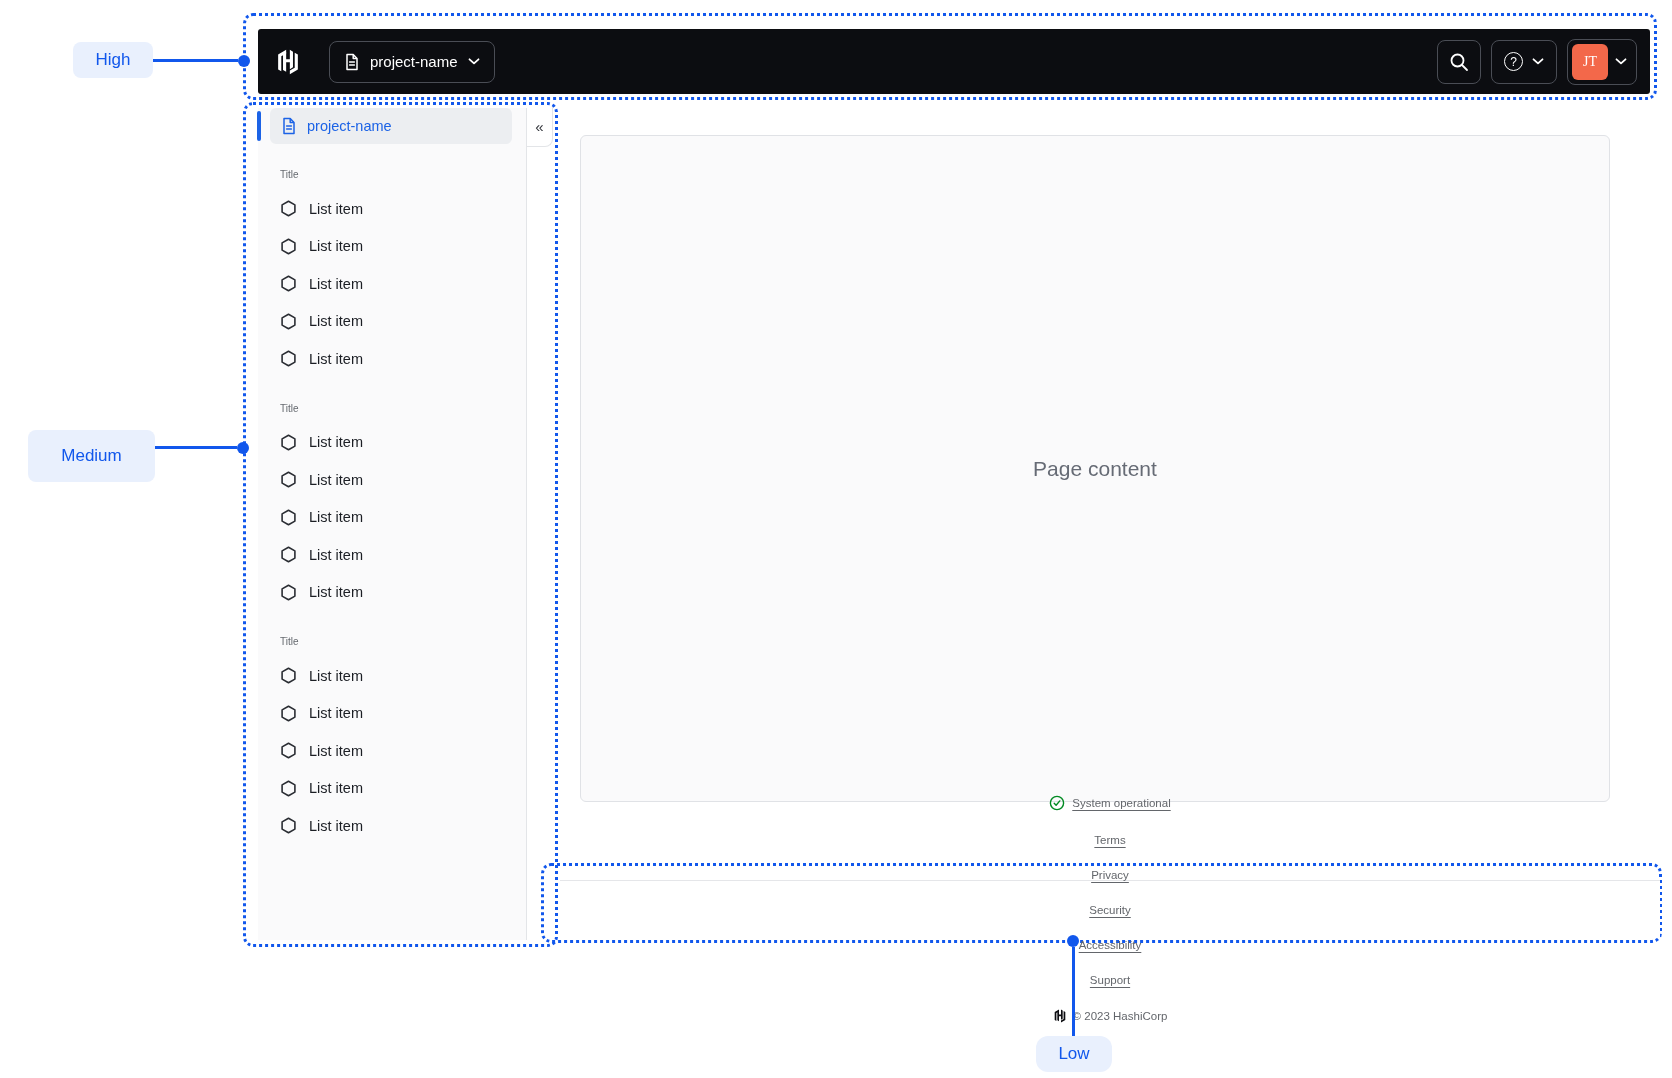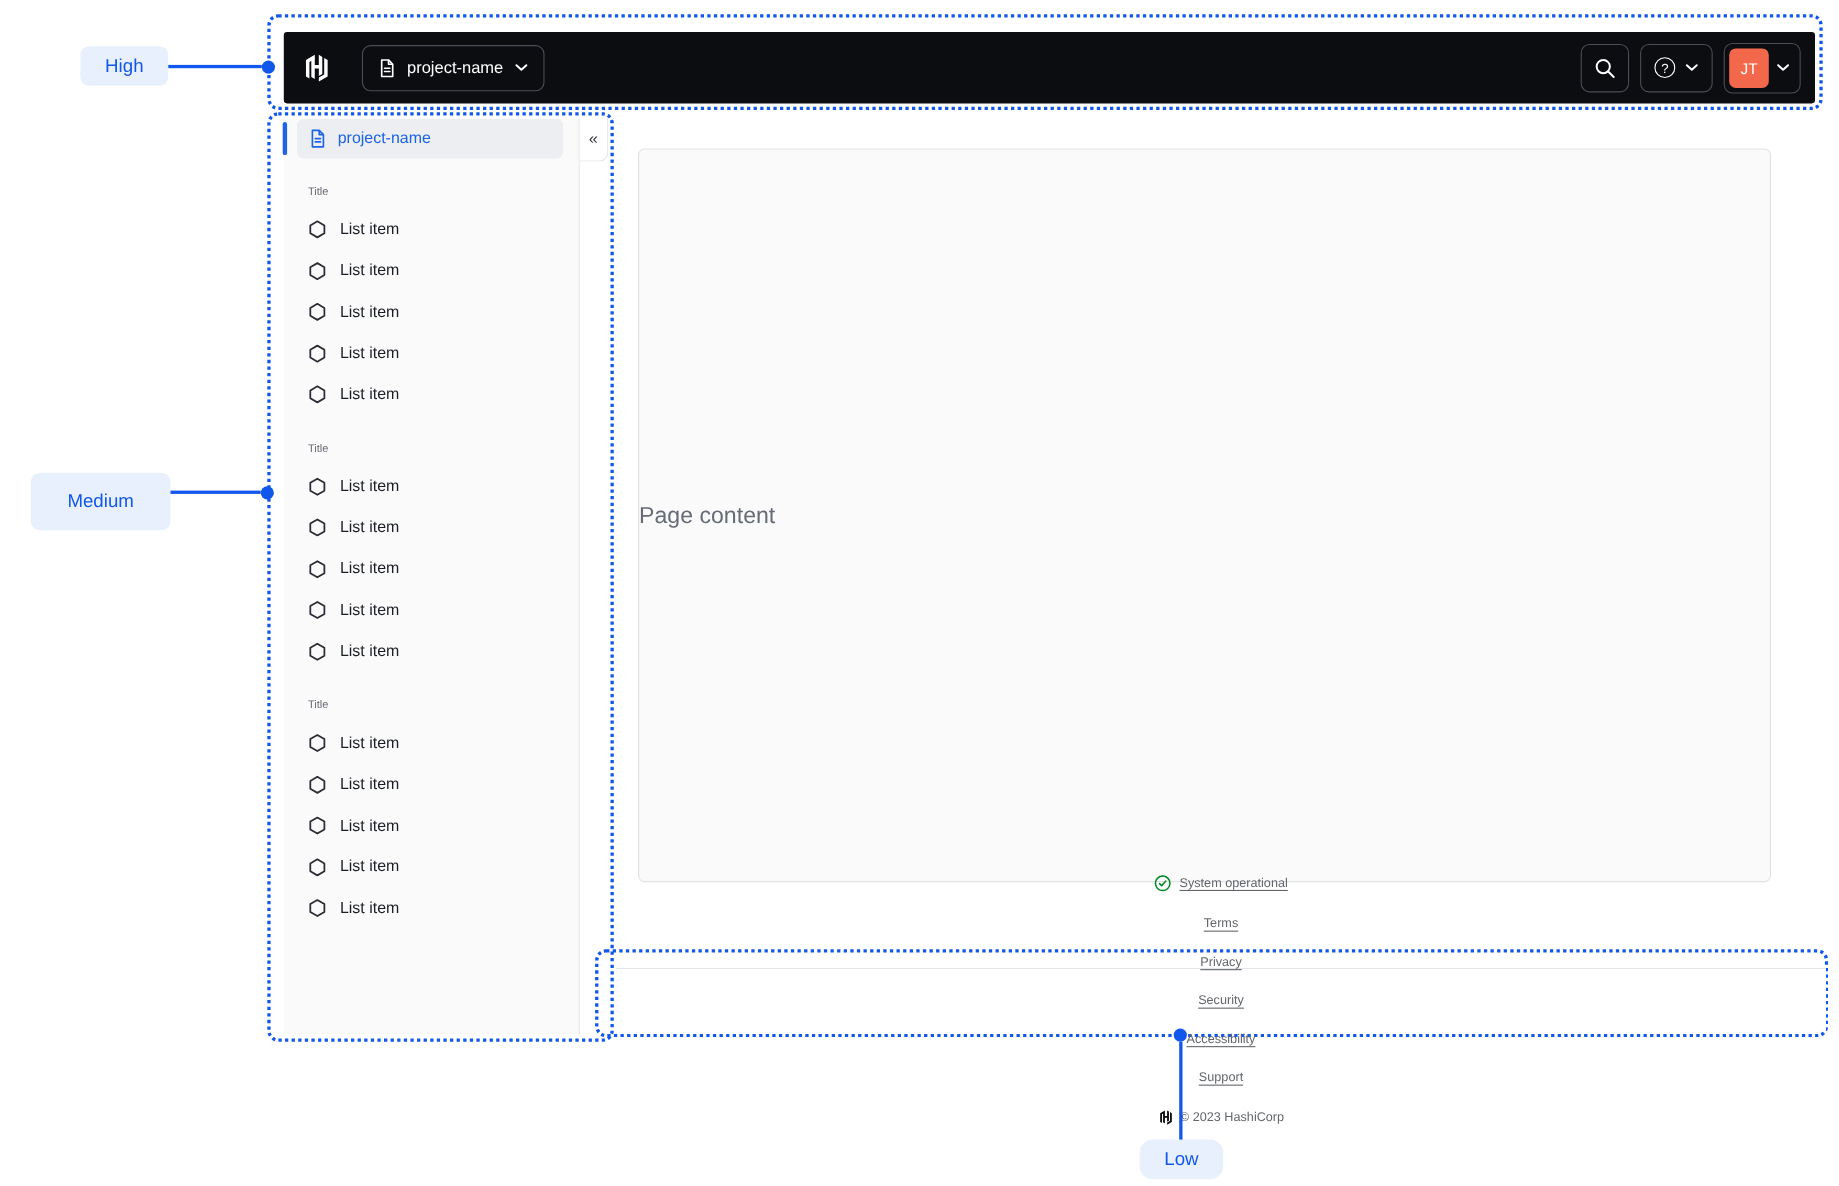--- a/index.html
+++ b/index.html
@@ -34,21 +34,21 @@
             padding:0 13px; color:#fff; }
   .hc-logo { display:flex; margin:0 28px 0 4px; color:#fff; }
   .nav-btn { display:flex; align-items:center; background:transparent; border:1px solid #4A4D55;
              border-radius:8px; color:#fff; cursor:pointer; font-family:inherit; }
   .project-btn { height:42px; padding:0 14px; gap:10px; font-size:15px; font-weight:500; }
   .nav-right { margin-left:auto; display:flex; align-items:center; gap:10px; }
   .search-btn { width:44px; height:44px; justify-content:center; }
   .help-btn { height:44px; padding:0 12px; gap:9px; }
   .help-circle { width:19px; height:19px; border:1.6px solid #fff; border-radius:50%;
                  display:flex; align-items:center; justify-content:center; font-size:12px; color:#fff; }
-  .account-btn { height:46px; padding:4px 9px 4px 4px; gap:7px; }
+  .account-btn { height:46px; padding:4px 9px 4px 4px; gap:7px;font-family:Liberation Serif, serif; }
   .avatar { width:36px; height:36px; border-radius:6px; background:#F3684A; color:#fff;
             display:flex; align-items:center; justify-content:center; font-size:14px; font-weight:500; }
 
   
   .sidebar { position:absolute; left:258px; top:108px; width:269px; height:832px;
              background:#FAFAFB; border-right:1px solid #E3E5E8; }
   .side-selected { position:relative; margin:0 14px 0 12px; height:36px; background:#ECEEF1;
                    border-radius:6px; display:flex; align-items:center; gap:10px; padding:0 11px;
                    color:#1C63E6; font-size:14.5px; font-weight:500; cursor:pointer; }
   .accent-bar { position:absolute; left:-13px; top:3px; width:4px; height:30px;
@@ -58,21 +58,21 @@
                   border-radius:0 0 8px 0; display:flex; align-items:center; justify-content:center;
                   color:#33363C; font-size:15px; cursor:pointer; }
   .section-title { margin:25px 0 10px 22px; font-size:10px; color:#65696F; }
   .side-item { height:37.5px; display:flex; align-items:center; gap:12px; padding-left:22px;
                font-size:14.5px; color:#1B1E24; cursor:pointer; }
   .hex-icon { color:#2A2D33; display:flex; }
 
   
   .content { position:absolute; left:580px; top:135px; width:1030px; height:667px;
              background:#FAFAFB; border:1px solid #E0E2E6; border-radius:6px;
-             display:flex; align-items:center; 
+             display:flex; align-items:center; justify-content:center;
              color:#666B75; font-size:21px; }
 
   
   .footer { position:absolute; left:560px; top:880px; width:1100px; height:57px;
             background:#fff; border-top:1px solid #E5E6E9; display:flex; align-items:center;
             justify-content:center; gap:23px; font-size:11.5px; color:#63666B;flex-direction:column; }
   .f-link { color:#63666B; text-decoration:underline; text-underline-offset:2.5px; cursor:pointer; }
   .f-status { display:flex; align-items:center; gap:7px; }
   .f-copy { display:flex; align-items:center; gap:6px; color:#63666B; }
   .f-copy .hc-logo-sm { display:flex; color:#0C0D11; }

